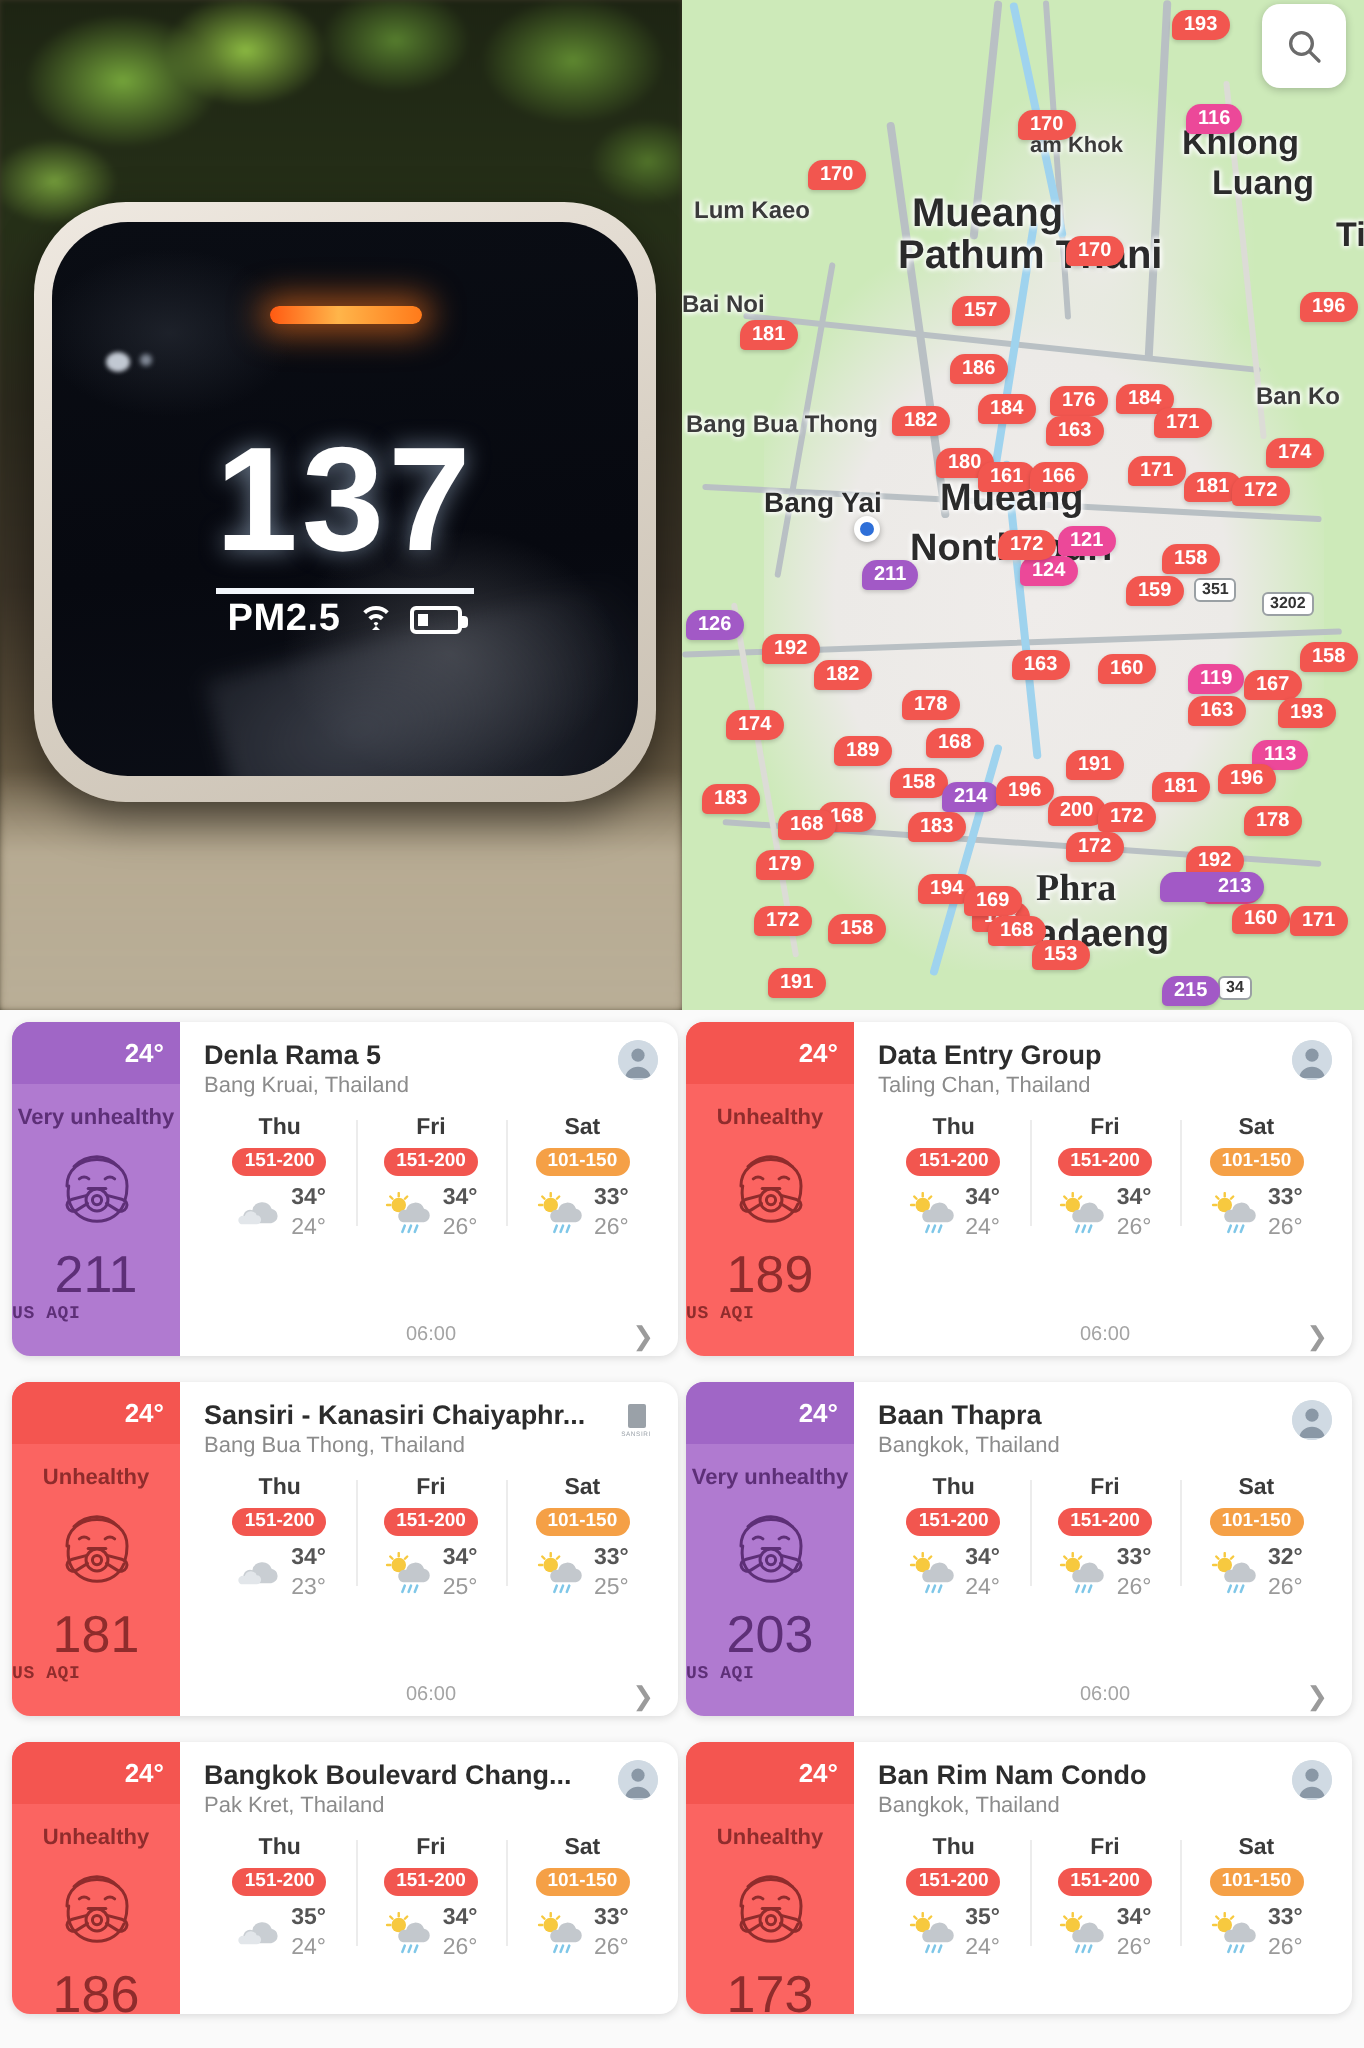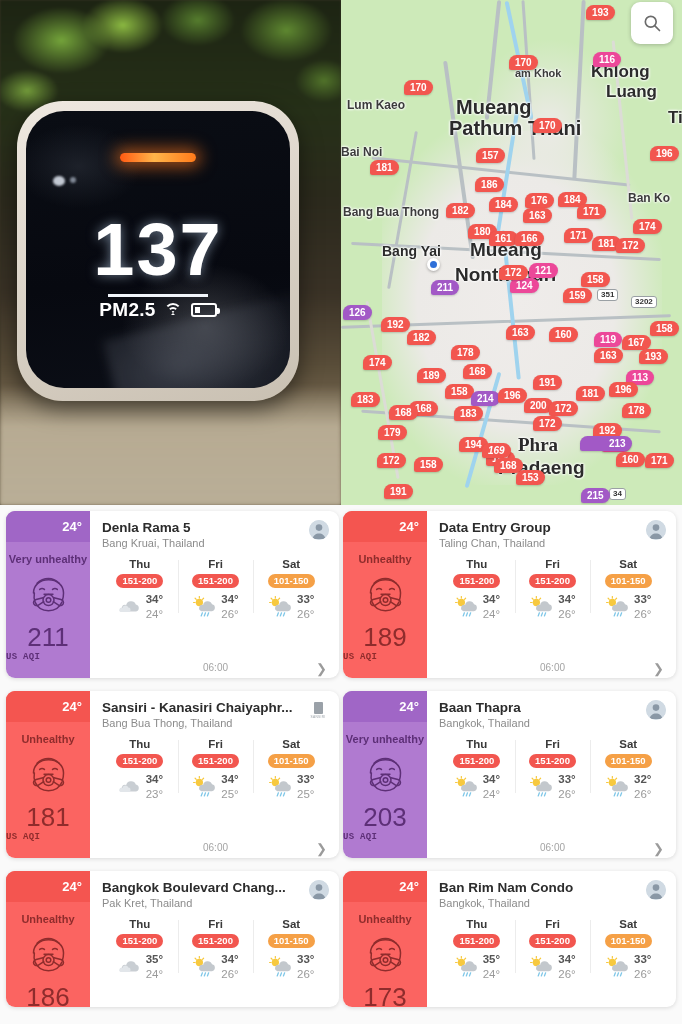--- a/index.html
+++ b/index.html
@@ -30,21 +30,21 @@
       radial-gradient(ellipse 40px 30px at 95% 16%, rgba(100,145,50,.7), rgba(100,145,50,0) 72%),
       linear-gradient(180deg,#1d2413 0%, #263018 22%, #2c2a1d 40%, #3a3226 58%, #584c38 72%, #7b6d54 84%, #9c8e74 100%);
     filter: blur(1.2px);
   }
   .photo-ground {
     position:absolute; left:0; right:0; bottom:0; height:120px;
     background:linear-gradient(180deg, rgba(150,137,112,.0), rgba(186,174,150,.95) 35%, #b9ae97 100%);
     filter:blur(2px);
   }
   .device {
-    position:absolute; left:17px; top:101px; width:282px; height:300px;
+    position:absolute; left:17px; top:101px; width:311px; height:300px;
     border-radius:46px;
     background:linear-gradient(160deg,#efe9e1,#d9d1c5 55%,#c9c0b2);
     box-shadow:0 8px 22px rgba(0,0,0,.5);
   }
   .device-screen {
     position:absolute; left:9px; top:10px; right:9px; bottom:13px;
     border-radius:38px;
     background:
       radial-gradient(ellipse 120px 90px at 68% 78%, rgba(70,72,78,.75), rgba(10,12,18,0) 70%),
       radial-gradient(ellipse 90px 60px at 20% 20%, rgba(45,50,60,.55), rgba(8,10,16,0) 70%),
@@ -334,21 +334,21 @@
           <div class="pin red" style="left: 113px; top: 406px;">183</div>
           <div class="pin red" style="left: 183px; top: 398px;">200</div>
           <div class="pin red" style="left: 208px; top: 401px;">172</div>
           <div class="pin red" style="left: 281px; top: 403px;">178</div>
           <div class="pin red" style="left: 48px; top: 405px;">168</div>
           <div class="pin red" style="left: 37px; top: 425px;">179</div>
           <div class="pin red" style="left: 145px; top: 427px; margin-top: 24px;">188</div>
           <div class="pin red" style="left: 192px; top: 416px;">172</div>
           <div class="pin red" style="left: 252px; top: 423px;">192</div>
           <div class="pin red" style="left: 118px; top: 437px;">194</div>
-          <div class="pin red" style="left: 141px; top: 443px; font-style: italic;">169</div>
+          <div class="pin red" style="left: 141px; top: 443px;">169</div>
           <div class="pin orange" style="left: 261px; top: 437px;">126</div>
           <div class="pin purple" style="left: 239px; top: 436px; padding-left: 29px;">213</div>
           <div class="pin red" style="left: 275px; top: 452px;">160</div>
           <div class="pin red" style="left: 304px; top: 453px;">171</div>
           <div class="pin red" style="left: 36px; top: 453px;">172</div>
           <div class="pin red" style="left: 73px; top: 457px;">158</div>
           <div class="pin red" style="left: 153px; top: 458px;">168</div>
           <div class="pin red" style="left: 175px; top: 470px;">153</div>
           <div class="pin red" style="left: 43px; top: 484px;">191</div>
           <div class="pin purple" style="left: 240px; top: 488px;">215</div>

